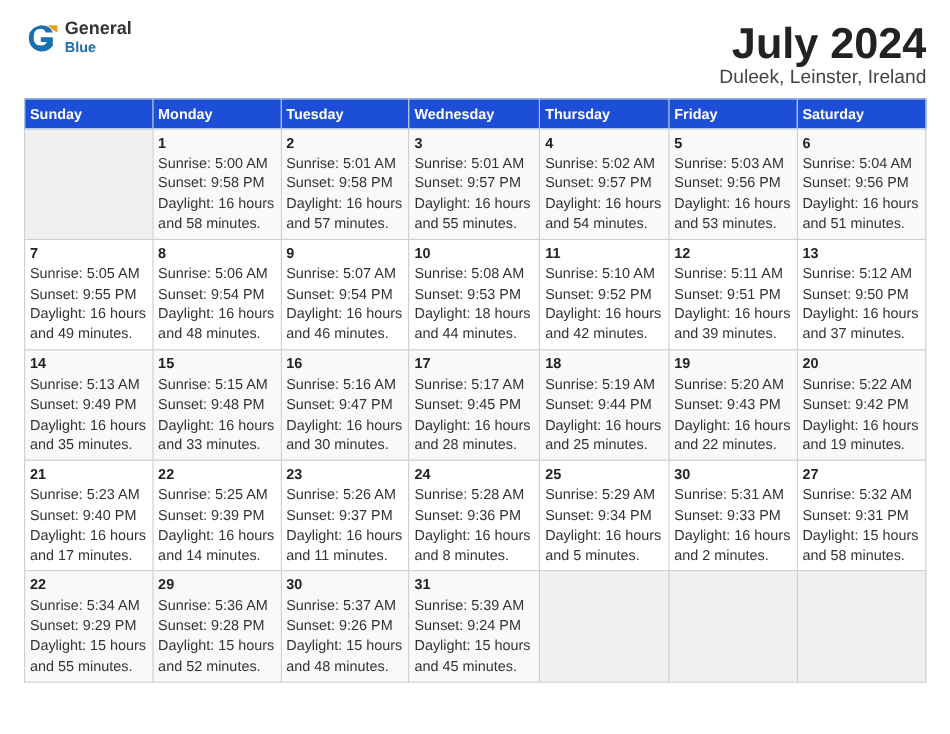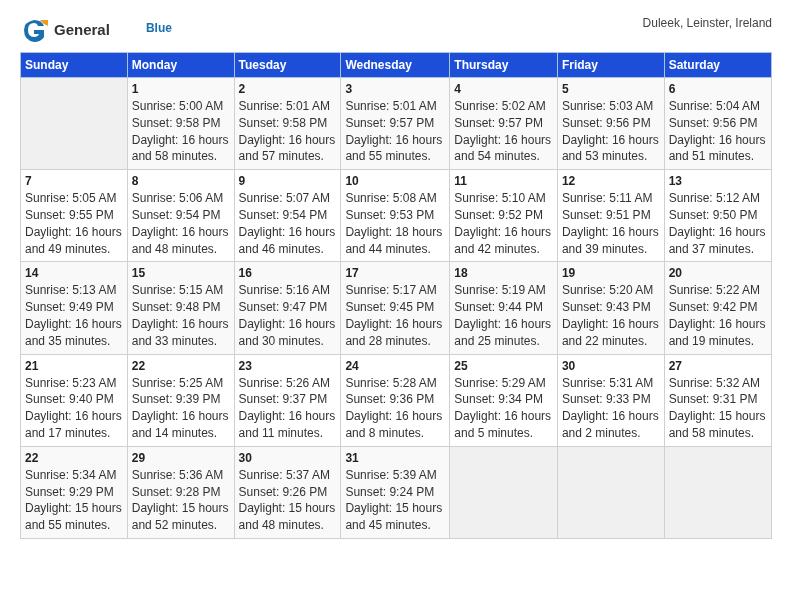--- a/index.html
+++ b/index.html
@@ -21,23 +21,22 @@
       align-items: flex-start;
       margin-bottom: 8px;
     }
     .logo {
       display: flex;
       align-items: center;
       gap: 4px;
     }
     .logo-text {
       display: flex;
-      flex-direction: row;
+      flex-direction: column;
       line-height: 1.1;
-      gap: 36px;
     }
     .logo-general {
       font-size: 15px;
       font-weight: bold;
       color: #333;
     }
     .logo-blue {
       font-size: 12px;
       font-weight: bold;
       color: #1a6faf;
@@ -50,21 +49,21 @@
     .title-block {
       text-align: right;
     }
     .month-title {
       font-size: 36px;
       font-weight: bold;
       color: #222;
       line-height: 1.1;
     }
     .location {
-      font-size: 12px;
+      font-size: 16px;
       color: #444;
     }
     .calendar {
       width: 100%;
       border-collapse: collapse;
       font-size: 10.5px;
     }
     .calendar thead tr {
       background-color: #1d4ed8;
       color: white;
@@ -115,20 +114,21 @@
         <rect width="28" height="28" fill="white"></rect>
         <path d="M4 14 Q4 6 14 4 Q22 4 24 10 L18 10 Q17 7 14 7 Q8 7 8 14 Q8 21 14 21 Q18 21 19 18 L14 18 L14 14 L24 14 L24 21 Q21 26 14 26 Q4 24 4 14Z" fill="#1a6faf"></path>
         <path d="M20 4 L28 4 L28 10 L24 8 Z" fill="#e8a020"></path>
       </svg>
       <div class="logo-text">
         <span class="logo-general">General</span>
         <span class="logo-blue">Blue</span>
       </div>
     </div>
     <div class="title-block">
+      <div class="month-title">July 2024</div>
       <div class="location">Duleek, Leinster, Ireland</div>
     </div>
   </div>
 
   <table class="calendar">
     <thead>
       <tr>
 
       <th>Sunday</th>
           <th>Monday</th>

